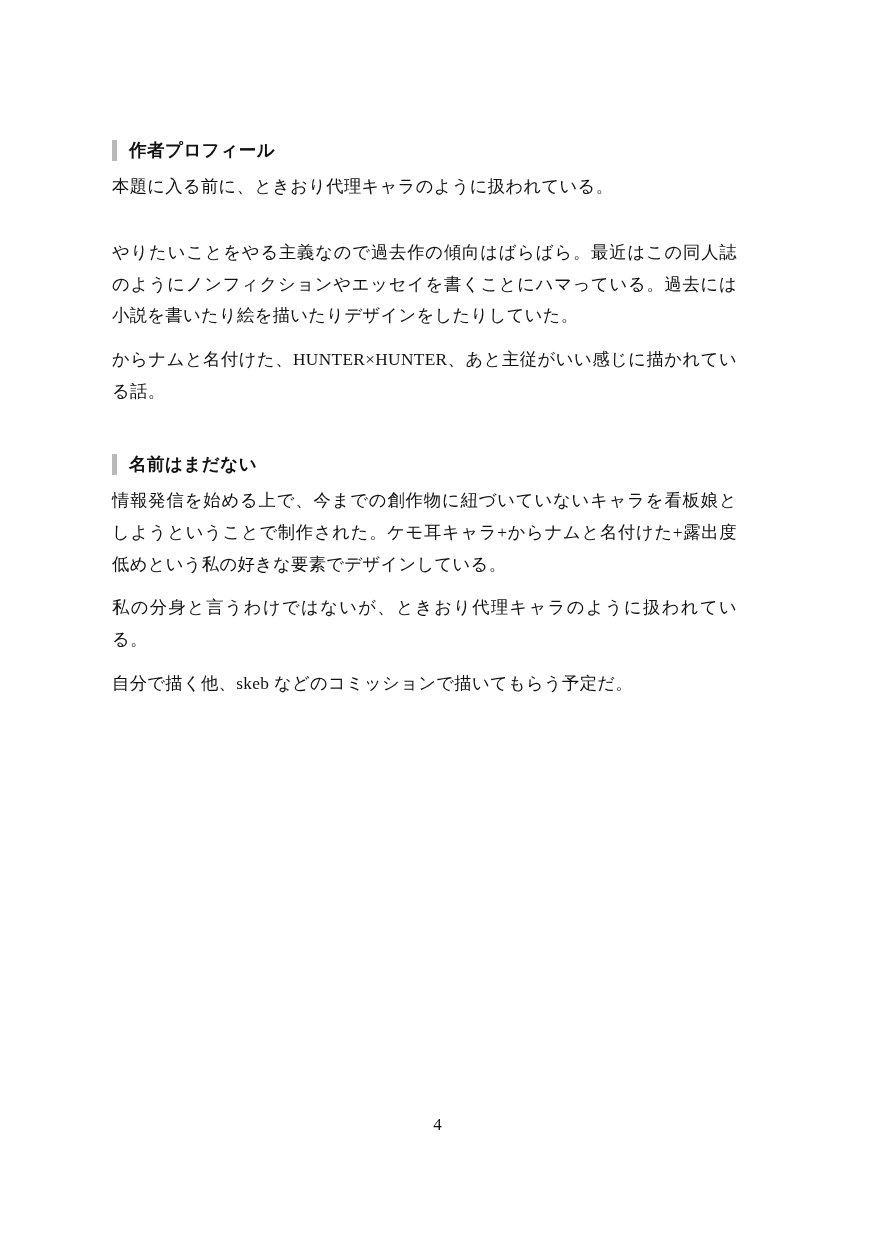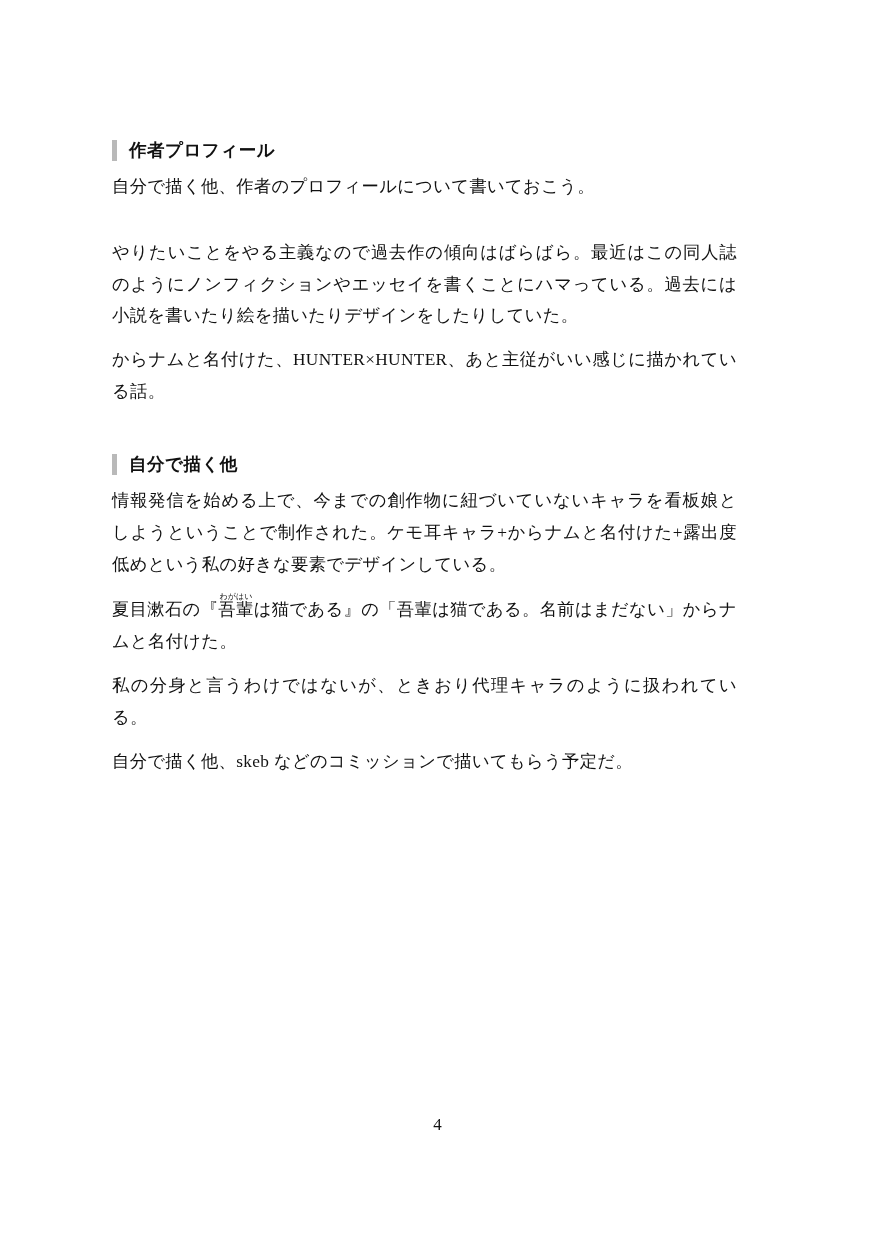--- a/index.html
+++ b/index.html
@@ -82,37 +82,36 @@
 <body>
 
 <div class="page">
   <div class="content">
 
     <div class="section-heading">
       <span class="bar"></span>
       <span class="htext">作者プロフィール</span>
     </div>
 
-    <p class="body">自分で描く他、作者のプロフィールについて書いておこう。</p>
+    <p class="body">本題に入る前に、ときおり代理キャラのように扱われている。</p>
 
     <div class="gap-lg"></div>
 
     <p class="body">やりたいことをやる主義なので過去作の傾向はばらばら。最近はこの同人誌のようにノンフィクションやエッセイを書くことにハマっている。過去には小説を書いたり絵を描いたりデザインをしたりしていた。</p>
     <p class="body">からナムと名付けた、HUNTER×HUNTER、あと主従がいい感じに描かれている話。</p>
 
     <div class="gap-section"></div>
 
     <div class="section-heading">
       <span class="bar"></span>
-      <span class="htext">自分で描く他</span>
+      <span class="htext">名前はまだない</span>
     </div>
 
     <p class="body">情報発信を始める上で、今までの創作物に紐づいていないキャラを看板娘としようということで制作された。ケモ耳キャラ+からナムと名付けた+露出度低めという私の好きな要素でデザインしている。</p>
 
-    <p class="body">夏目漱石の『<ruby><span>吾輩</span><rt>わがはい</rt></ruby>は猫である』の「吾輩は猫である。名前はまだない」からナムと名付けた。</p>
 
     <p class="body">私の分身と言うわけではないが、ときおり代理キャラのように扱われている。</p>
     <p class="body">自分で描く他、skeb などのコミッションで描いてもらう予定だ。</p>
 
   </div>
 
   <div class="page-number">4</div>
 </div>
 
 </body></html>

